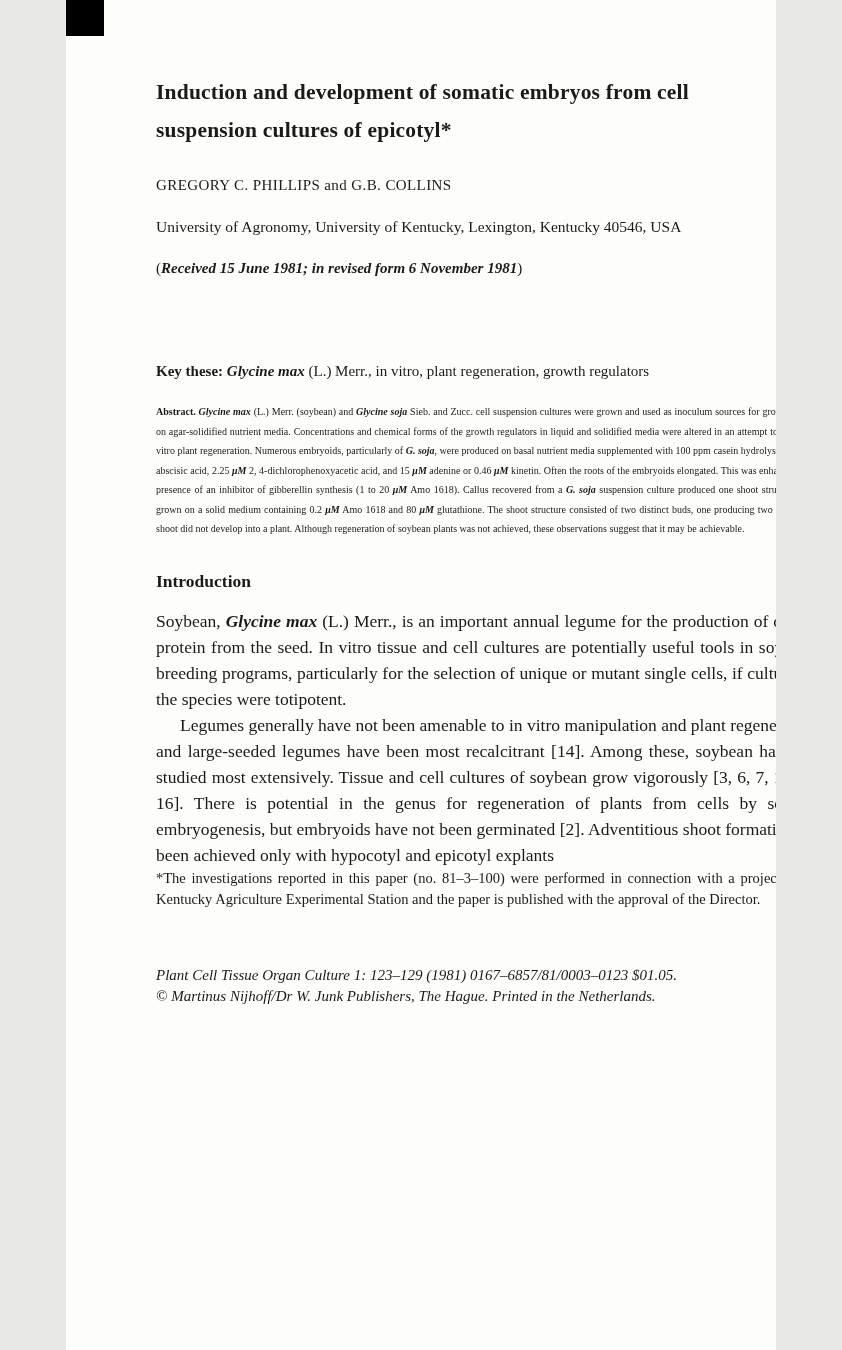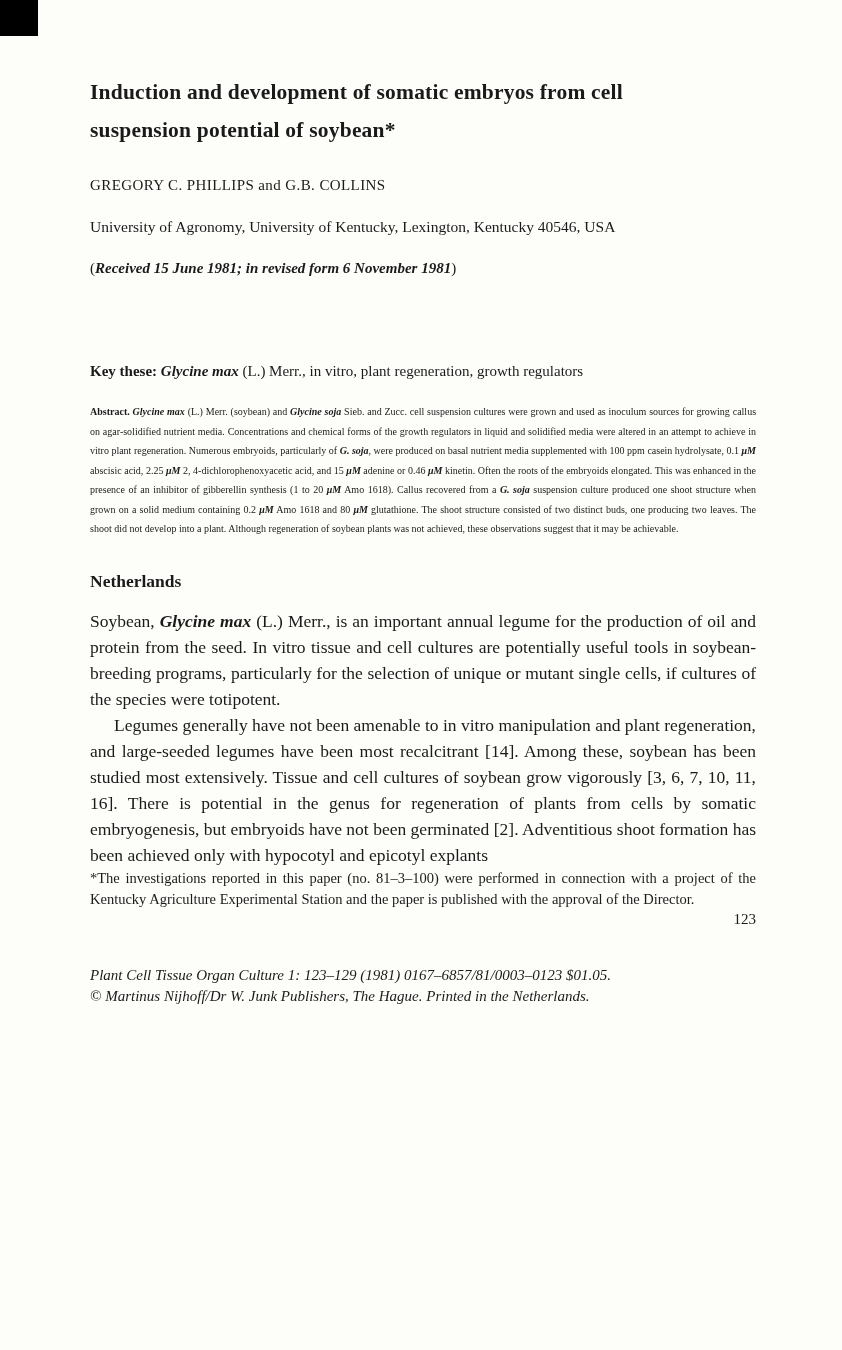--- a/index.html
+++ b/index.html
@@ -1,19 +1,19 @@
 <!DOCTYPE html>
 <html><head>
 <meta charset="utf-8">
 <style>
   html, body { margin: 0; padding: 0; }
   body { background: #e8e8e6; }
   .page {
     position: relative;
-    width: 842px;
+    width: 710px;
     height: 1350px;
     margin: 0 auto;
     background: #fdfdfa;
     color: #1a1a1a;
     font-family: "Liberation Serif", "DejaVu Serif", serif;
     overflow: hidden;
   }
   .corner-artifact {
     position: absolute;
     top: 0; left: 0;
@@ -103,34 +103,34 @@
 </style>
 </head>
 <body>
 
 <div class="page">
   <div class="corner-artifact"></div>
   <main class="content">
 
     <h1 class="title">
       <span class="tline">Induction and development of somatic embryos from cell</span>
-      <span class="tline">suspension potential of soybean*</span>
+      <span class="tline">suspension cultures of epicotyl*</span>
     </h1>
 
     <p class="authors">GREGORY C. PHILLIPS and G.B. COLLINS</p>
 
     <p class="affiliation">University of Agronomy, University of Kentucky, Lexington, Kentucky 40546, USA</p>
 
     <p class="received">(<em>Received 15 June 1981; in revised form 6 November 1981</em>)</p>
 
     <p class="keywords"><strong>Key these: </strong><em>Glycine max</em> (L.) Merr., in vitro, plant regeneration, growth regulators</p>
 
     <p class="abstract"><strong>Abstract. </strong><em>Glycine max</em> (L.) Merr. (soybean) and <em>Glycine soja</em> Sieb. and Zucc. cell suspension cultures were grown and used as inoculum sources for growing callus on agar-solidified nutrient media. Concentrations and chemical forms of the growth regulators in liquid and solidified media were altered in an attempt to achieve in vitro plant regeneration. Numerous embryoids, particularly of <em>G. soja</em>, were produced on basal nutrient media supplemented with 100 ppm casein hydrolysate, 0.1 <em>μM</em> abscisic acid, 2.25 <em>μM</em> 2, 4-dichlorophenoxyacetic acid, and 15 <em>μM</em> adenine or 0.46 <em>μM</em> kinetin. Often the roots of the embryoids elongated. This was enhanced in the presence of an inhibitor of gibberellin synthesis (1 to 20 <em>μM</em> Amo 1618). Callus recovered from a <em>G. soja</em> suspension culture produced one shoot structure when grown on a solid medium containing 0.2 <em>μM</em> Amo 1618 and 80 <em>μM</em> glutathione. The shoot structure consisted of two distinct buds, one producing two leaves. The shoot did not develop into a plant. Although regeneration of soybean plants was not achieved, these observations suggest that it may be achievable.</p>
 
-    <h2 class="section-heading">Netherlands</h2>
+    <h2 class="section-heading">Introduction</h2>
 
     <p class="body-para first">Soybean, <em>Glycine max</em> (L.) Merr., is an important annual legume for the production of oil and protein from the seed. In vitro tissue and cell cultures are potentially useful tools in soybean-breeding programs, particularly for the selection of unique or mutant single cells, if cultures of the species were totipotent.</p>
 
     <p class="body-para indent">Legumes generally have not been amenable to in vitro manipulation and plant regeneration, and large-seeded legumes have been most recalcitrant [14]. Among these, soybean has been studied most extensively. Tissue and cell cultures of soybean grow vigorously [3, 6, 7, 10, 11, 16]. There is potential in the genus for regeneration of plants from cells by somatic embryogenesis, but embryoids have not been germinated [2]. Adventitious shoot formation has been achieved only with hypocotyl and epicotyl explants</p>
 
     <p class="footnote">*The investigations reported in this paper (no. 81–3–100) were performed in connection with a project of the Kentucky Agriculture Experimental Station and the paper is published with the approval of the Director.</p>
 
 
     <p class="page-number">123</p>
 

